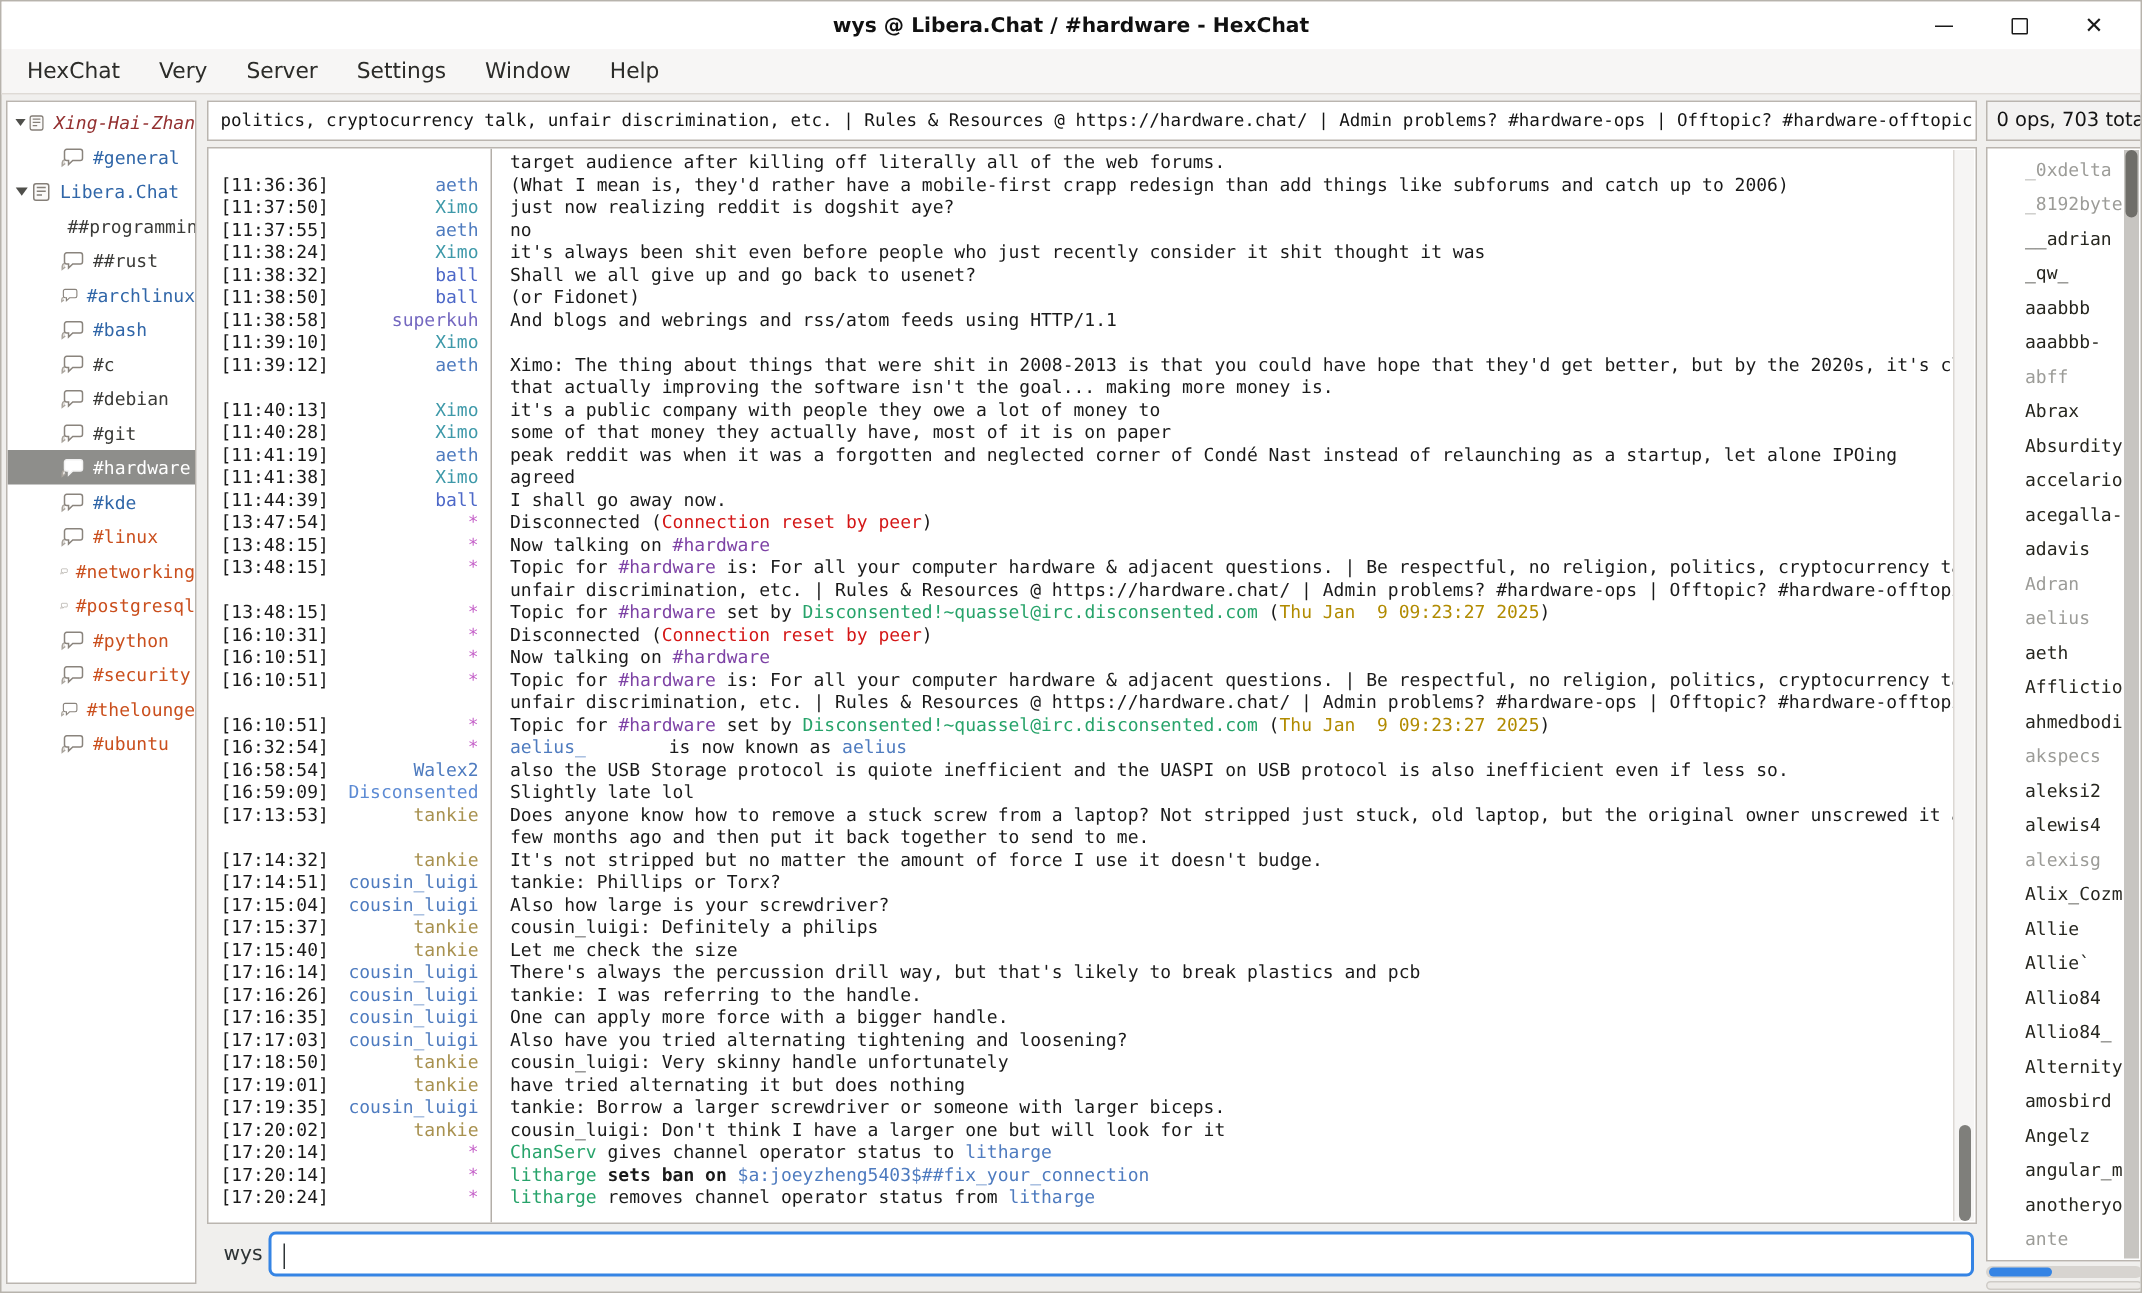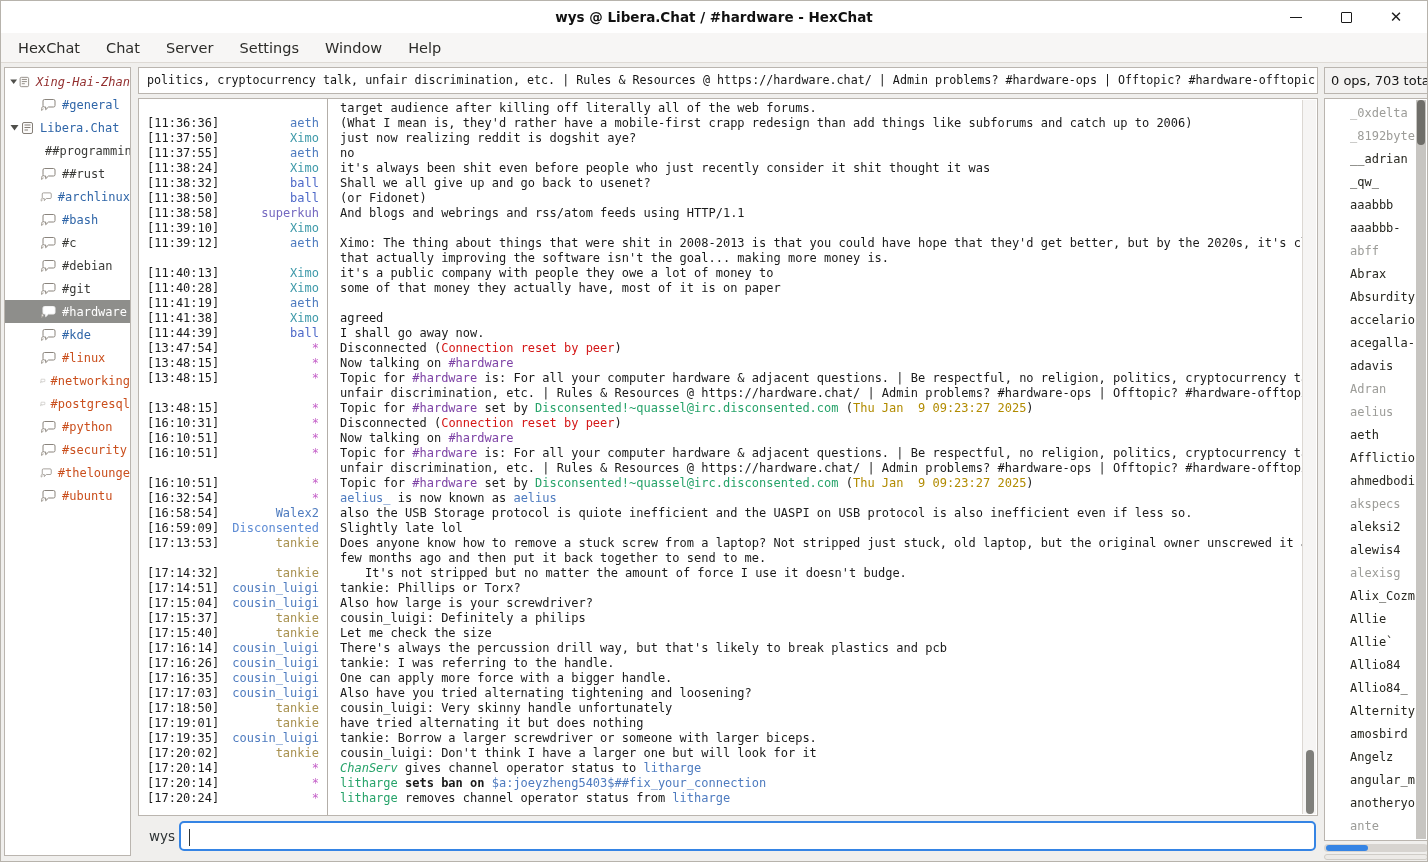--- a/index.html
+++ b/index.html
@@ -82,21 +82,21 @@
           <span class="max-glyph"></span>
         </div>
       <div class="wbtn">
           <span class="close-glyph">✕</span>
         </div>
     </div>
   </div>
 
   <div class="menubar" id="menubar">
       <span class="menu-item">HexChat</span>
-      <span class="menu-item">Chat</span>
+      <span class="menu-item">Very</span>
       <span class="menu-item">Server</span>
       <span class="menu-item">Settings</span>
       <span class="menu-item">Window</span>
       <span class="menu-item">Help</span>
     </div>
 
   <div class="tree-pane" id="tree">
       <div class="tree-row server"><svg width="11" height="11" viewBox="0 0 11 11">
           <path d="M1.5 3 L9.5 3 L5.5 8.5 Z" fill="#4f4f4b"></path>
         </svg><svg width="15" height="14" viewBox="0 0 15 14">
@@ -193,52 +193,52 @@
         <div class="chat-row"><span class="ts">[11:37:55]</span><span class="nick" style="color: var(--nick_aeth);">aeth</span><span class="msg"><span style="color: var(--msg);">no</span></span></div>
         <div class="chat-row"><span class="ts">[11:38:24]</span><span class="nick" style="color: var(--nick_Ximo);">Ximo</span><span class="msg"><span style="color: var(--msg);">it's always been shit even before people who just recently consider it shit thought it was</span></span></div>
         <div class="chat-row"><span class="ts">[11:38:32]</span><span class="nick" style="color: var(--nick_ball);">ball</span><span class="msg"><span style="color: var(--msg);">Shall we all give up and go back to usenet?</span></span></div>
         <div class="chat-row"><span class="ts">[11:38:50]</span><span class="nick" style="color: var(--nick_ball);">ball</span><span class="msg"><span style="color: var(--msg);">(or Fidonet)</span></span></div>
         <div class="chat-row"><span class="ts">[11:38:58]</span><span class="nick" style="color: var(--nick_superkuh);">superkuh</span><span class="msg"><span style="color: var(--msg);">And blogs and webrings and rss/atom feeds using HTTP/1.1</span></span></div>
         <div class="chat-row"><span class="ts">[11:39:10]</span><span class="nick" style="color: var(--nick_Ximo);">Ximo</span></div>
         <div class="chat-row"><span class="ts">[11:39:12]</span><span class="nick" style="color: var(--nick_aeth);">aeth</span><span class="msg"><span style="color: var(--msg);">Ximo: The thing about things that were shit in 2008-2013 is that you could have hope that they'd get better, but by the 2020s, it's clear</span></span></div>
         <div class="chat-row"><span class="ts"></span><span class="nick"></span><span class="msg"><span style="color: var(--msg);">that actually improving the software isn't the goal... making more money is.</span></span></div>
         <div class="chat-row"><span class="ts">[11:40:13]</span><span class="nick" style="color: var(--nick_Ximo);">Ximo</span><span class="msg"><span style="color: var(--msg);">it's a public company with people they owe a lot of money to</span></span></div>
         <div class="chat-row"><span class="ts">[11:40:28]</span><span class="nick" style="color: var(--nick_Ximo);">Ximo</span><span class="msg"><span style="color: var(--msg);">some of that money they actually have, most of it is on paper</span></span></div>
-        <div class="chat-row"><span class="ts">[11:41:19]</span><span class="nick" style="color: var(--nick_aeth);">aeth</span></div>
+        <div class="chat-row"><span class="ts">[11:41:19]</span><span class="nick" style="color: var(--nick_aeth);">aeth</span><span class="msg"><span style="color: var(--msg);">peak reddit was when it was a forgotten and neglected corner of Condé Nast instead of relaunching as a startup, let alone IPOing</span></span></div>
         <div class="chat-row"><span class="ts">[11:41:38]</span><span class="nick" style="color: var(--nick_Ximo);">Ximo</span><span class="msg"><span style="color: var(--msg);">agreed</span></span></div>
         <div class="chat-row"><span class="ts">[11:44:39]</span><span class="nick" style="color: var(--nick_ball);">ball</span><span class="msg"><span style="color: var(--msg); text-align: center;">I shall go away now.</span></span></div>
         <div class="chat-row"><span class="ts">[13:47:54]</span><span class="nick" style="color: var(--star);">*</span><span class="msg"><span style="color: var(--msg);">Disconnected (</span><span style="color: var(--red);">Connection reset by peer</span><span style="color: var(--msg);">)</span></span></div>
         <div class="chat-row"><span class="ts">[13:48:15]</span><span class="nick" style="color: var(--star);">*</span><span class="msg"><span style="color: var(--msg);">Now talking on </span><span style="color: var(--purple);">#hardware</span></span></div>
         <div class="chat-row"><span class="ts">[13:48:15]</span><span class="nick" style="color: var(--star);">*</span><span class="msg"><span style="color: var(--msg);">Topic for </span><span style="color: var(--purple);">#hardware</span><span style="color: var(--msg);"> is: For all your computer hardware &amp; adjacent questions. | Be respectful, no religion, politics, cryptocurrency talk,</span></span></div>
         <div class="chat-row"><span class="ts"></span><span class="nick"></span><span class="msg"><span style="color: var(--msg);">unfair discrimination, etc. | Rules &amp; Resources @ https://hardware.chat/ | Admin problems? #hardware-ops | Offtopic? #hardware-offtopic</span></span></div>
         <div class="chat-row"><span class="ts">[13:48:15]</span><span class="nick" style="color: var(--star);">*</span><span class="msg"><span style="color: var(--msg);">Topic for </span><span style="color: var(--purple);">#hardware</span><span style="color: var(--msg);"> set by </span><span style="color: var(--green);">Disconsented!~quassel@irc.disconsented.com</span><span style="color: var(--msg);"> (</span><span style="color: var(--gold);">Thu Jan  9 09:23:27 2025</span><span style="color: var(--msg);">)</span></span></div>
         <div class="chat-row"><span class="ts">[16:10:31]</span><span class="nick" style="color: var(--star);">*</span><span class="msg"><span style="color: var(--msg);">Disconnected (</span><span style="color: var(--red);">Connection reset by peer</span><span style="color: var(--msg);">)</span></span></div>
         <div class="chat-row"><span class="ts">[16:10:51]</span><span class="nick" style="color: var(--star);">*</span><span class="msg"><span style="color: var(--msg);">Now talking on </span><span style="color: var(--purple);">#hardware</span></span></div>
         <div class="chat-row"><span class="ts">[16:10:51]</span><span class="nick" style="color: var(--star);">*</span><span class="msg"><span style="color: var(--msg);">Topic for </span><span style="color: var(--purple);">#hardware</span><span style="color: var(--msg);"> is: For all your computer hardware &amp; adjacent questions. | Be respectful, no religion, politics, cryptocurrency talk,</span></span></div>
         <div class="chat-row"><span class="ts"></span><span class="nick"></span><span class="msg"><span style="color: var(--msg);">unfair discrimination, etc. | Rules &amp; Resources @ https://hardware.chat/ | Admin problems? #hardware-ops | Offtopic? #hardware-offtopic</span></span></div>
         <div class="chat-row"><span class="ts">[16:10:51]</span><span class="nick" style="color: var(--star);">*</span><span class="msg"><span style="color: var(--msg);">Topic for </span><span style="color: var(--purple);">#hardware</span><span style="color: var(--msg);"> set by </span><span style="color: var(--green);">Disconsented!~quassel@irc.disconsented.com</span><span style="color: var(--msg);"> (</span><span style="color: var(--gold);">Thu Jan  9 09:23:27 2025</span><span style="color: var(--msg);">)</span></span></div>
-        <div class="chat-row"><span class="ts">[16:32:54]</span><span class="nick" style="color: var(--star);">*</span><span class="msg"><span style="color: var(--blue);">aelius_</span><span style="color: var(--msg);"> is now known as </span><span style="color: var(--blue);">aelius</span></span></div>
+        <div class="chat-row"><span class="ts">[16:32:54]</span><span class="nick" style="color: var(--star);">*</span><span class="msg"><span style="color: var(--blue);">aelius_</span><span style="color: var(--msg); margin-left: 48px;"> is now known as </span><span style="color: var(--blue);">aelius</span></span></div>
         <div class="chat-row"><span class="ts">[16:58:54]</span><span class="nick" style="color: var(--nick_Walex2);">Walex2</span><span class="msg"><span style="color: var(--msg);">also the USB Storage protocol is quiote inefficient and the UASPI on USB protocol is also inefficient even if less so.</span></span></div>
         <div class="chat-row"><span class="ts">[16:59:09]</span><span class="nick" style="color: var(--nick_Disconsented);">Disconsented</span><span class="msg"><span style="color: var(--msg);">Slightly late lol</span></span></div>
         <div class="chat-row"><span class="ts">[17:13:53]</span><span class="nick" style="color: var(--nick_tankie);">tankie</span><span class="msg"><span style="color: var(--msg);">Does anyone know how to remove a stuck screw from a laptop? Not stripped just stuck, old laptop, but the original owner unscrewed it a</span></span></div>
         <div class="chat-row"><span class="ts"></span><span class="nick"></span><span class="msg"><span style="color: var(--msg);">few months ago and then put it back together to send to me.</span></span></div>
-        <div class="chat-row"><span class="ts">[17:14:32]</span><span class="nick" style="color: var(--nick_tankie);">tankie</span><span class="msg"><span style="color: var(--msg); margin-left: 25px;">It's not stripped but no matter the amount of force I use it doesn't budge.</span></span></div>
+        <div class="chat-row"><span class="ts">[17:14:32]</span><span class="nick" style="color: var(--nick_tankie);">tankie</span><span class="msg"><span style="color: var(--msg);">It's not stripped but no matter the amount of force I use it doesn't budge.</span></span></div>
         <div class="chat-row"><span class="ts">[17:14:51]</span><span class="nick" style="color: var(--nick_cousin);">cousin_luigi</span><span class="msg"><span style="color: var(--msg);">tankie: Phillips or Torx?</span></span></div>
         <div class="chat-row"><span class="ts">[17:15:04]</span><span class="nick" style="color: var(--nick_cousin);">cousin_luigi</span><span class="msg"><span style="color: var(--msg);">Also how large is your screwdriver?</span></span></div>
         <div class="chat-row"><span class="ts">[17:15:37]</span><span class="nick" style="color: var(--nick_tankie);">tankie</span><span class="msg"><span style="color: var(--msg);">cousin_luigi: Definitely a philips</span></span></div>
         <div class="chat-row"><span class="ts">[17:15:40]</span><span class="nick" style="color: var(--nick_tankie);">tankie</span><span class="msg"><span style="color: var(--msg);">Let me check the size</span></span></div>
         <div class="chat-row"><span class="ts">[17:16:14]</span><span class="nick" style="color: var(--nick_cousin);">cousin_luigi</span><span class="msg"><span style="color: var(--msg);">There's always the percussion drill way, but that's likely to break plastics and pcb</span></span></div>
         <div class="chat-row"><span class="ts">[17:16:26]</span><span class="nick" style="color: var(--nick_cousin);">cousin_luigi</span><span class="msg"><span style="color: var(--msg); text-align: right;">tankie: I was referring to the handle.</span></span></div>
         <div class="chat-row"><span class="ts">[17:16:35]</span><span class="nick" style="color: var(--nick_cousin);">cousin_luigi</span><span class="msg"><span style="color: var(--msg);">One can apply more force with a bigger handle.</span></span></div>
         <div class="chat-row"><span class="ts">[17:17:03]</span><span class="nick" style="color: var(--nick_cousin);">cousin_luigi</span><span class="msg"><span style="color: var(--msg);">Also have you tried alternating tightening and loosening?</span></span></div>
         <div class="chat-row"><span class="ts">[17:18:50]</span><span class="nick" style="color: var(--nick_tankie);">tankie</span><span class="msg"><span style="color: var(--msg);">cousin_luigi: Very skinny handle unfortunately</span></span></div>
         <div class="chat-row"><span class="ts">[17:19:01]</span><span class="nick" style="color: var(--nick_tankie);">tankie</span><span class="msg"><span style="color: var(--msg);">have tried alternating it but does nothing</span></span></div>
         <div class="chat-row"><span class="ts">[17:19:35]</span><span class="nick" style="color: var(--nick_cousin);">cousin_luigi</span><span class="msg"><span style="color: var(--msg);">tankie: Borrow a larger screwdriver or someone with larger biceps.</span></span></div>
         <div class="chat-row"><span class="ts">[17:20:02]</span><span class="nick" style="color: var(--nick_tankie);">tankie</span><span class="msg"><span style="color: var(--msg);">cousin_luigi: Don't think I have a larger one but will look for it</span></span></div>
-        <div class="chat-row"><span class="ts">[17:20:14]</span><span class="nick" style="color: var(--star);">*</span><span class="msg"><span style="color: var(--green); font-style: italic;">ChanServ</span><span style="color: var(--msg);"> gives channel operator status to </span><span style="color: var(--blue);">litharge</span></span></div>
+        <div class="chat-row"><span class="ts">[17:20:14]</span><span class="nick" style="color: var(--star);">*</span><span class="msg"><span style="color: var(--green);">ChanServ</span><span style="color: var(--msg);"> gives channel operator status to </span><span style="color: var(--blue);">litharge</span></span></div>
         <div class="chat-row"><span class="ts">[17:20:14]</span><span class="nick" style="color: var(--star);">*</span><span class="msg"><span style="color: var(--green);">litharge</span><span style="color: var(--msg); font-weight: bold;"> sets ban on </span><span style="color: var(--blue);">$a:joeyzheng5403$##fix_your_connection</span></span></div>
         <div class="chat-row"><span class="ts">[17:20:24]</span><span class="nick" style="color: var(--star);">*</span><span class="msg"><span style="color: var(--green);">litharge</span><span style="color: var(--msg);"> removes channel operator status from </span><span style="color: var(--blue);">litharge</span></span></div>
       </div>
     <div class="sep-line"></div>
     <div class="chat-vscroll">
       <div class="chat-vthumb"></div>
     </div>
   </div>
 
   <div class="ul-header">0 ops, 703 total</div>

